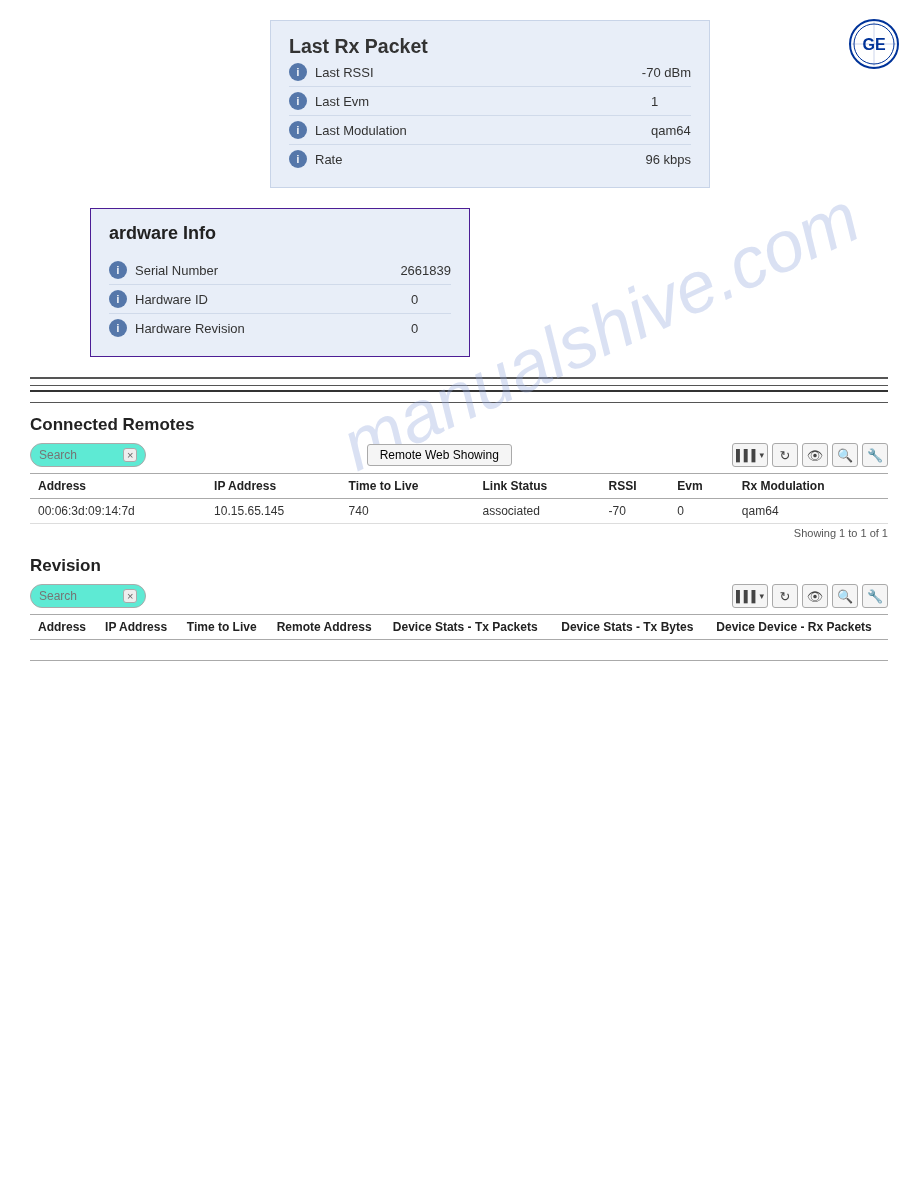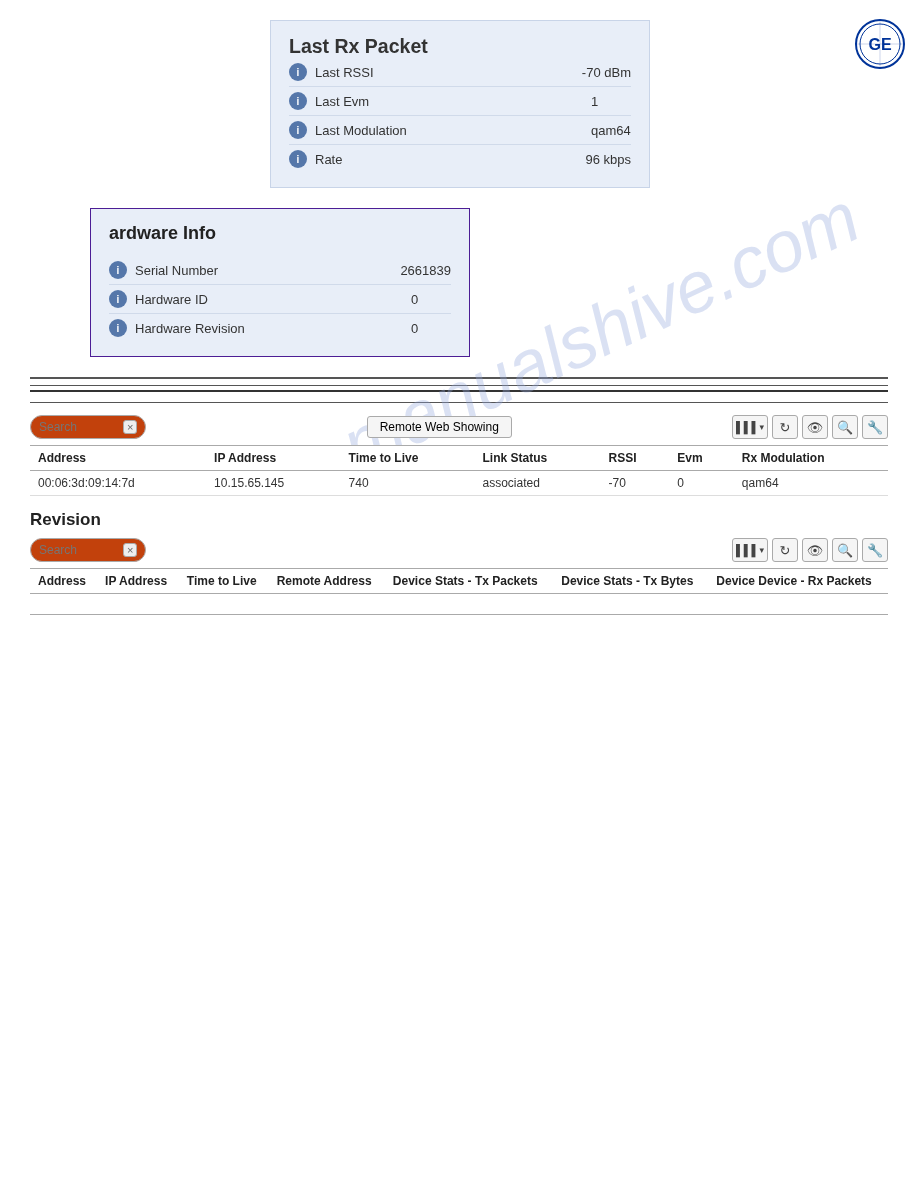--- a/index.html
+++ b/index.html
@@ -17,21 +17,21 @@
       width: 918px;
       min-height: 1188px;
       padding: 20px 30px;
       position: relative;
     }
 
     
     .ge-logo {
       position: absolute;
       top: 18px;
-      right: 12px;
+      right: 18px;
       width: 52px;
       height: 52px;
     }
 
     
     .watermark {
       position: absolute;
       top: 290px;
       left: 320px;
       font-size: 72px;
@@ -120,21 +120,21 @@
       margin-bottom: 6px;
       gap: 6px;
     }
 
     .search-box {
       display: flex;
       align-items: center;
       border: 1px solid #aaa;
       border-radius: 12px;
       padding: 2px 8px;
-      background: #c2410c;
+      background: #5eead4;
       font-size: 12px;
       height: 24px;
       justify-content: space-between;
     }
 
     .search-box input {
       border: none;
       outline: none;
       font-size: 12px;
       background: transparent;
@@ -247,21 +247,21 @@
       padding-left: 240px;
       margin-bottom: 20px;
       position: relative;
       z-index: 1;
     }
 
     .rx-packet-box {
       background: #e8eef8;
       border: 1px solid #c8d4e8;
       padding: 14px 18px;
-      width: 380px;
+      width: 440px;
     }
 
     .bottom-footer-line {
       border-top: 1px solid #aaa;
       margin-top: 20px;
     }
   </style>
 </head>
 <body>
 
@@ -328,20 +328,21 @@
       </div>
     </div>
   </div>
 
   <hr class="divider">
   <hr class="divider-thin">
   <hr class="divider-thick">
   <hr class="divider-thin">
 
   <div class="section-container">
+    <div class="section-title">Connected Remotes</div>
 
     <div class="toolbar-row">
       <div class="search-box">
         <input type="text" placeholder="Search" style="">
         <span class="search-clear">×</span>
       </div>
       <div class="toolbar-spacer"></div>
       <button class="btn-remote-web">Remote Web Showing</button>
       <div class="toolbar-spacer"></div>
       <div class="toolbar-icons">
@@ -373,20 +374,21 @@
           <td>00:06:3d:09:14:7d</td>
           <td>10.15.65.145</td>
           <td>740</td>
           <td>associated</td>
           <td>-70</td>
           <td>0</td>
           <td>qam64</td>
         </tr>
       </tbody>
     </table>
+    <div class="table-footer">Showing 1 to 1 of 1</div>
 
     <div style="margin-top: 14px;">
       <div class="section-title">Revision</div>
 
       <div class="toolbar-row">
         <div class="search-box">
           <input type="text" placeholder="Search" style="">
           <span class="search-clear">×</span>
         </div>
         <div class="toolbar-spacer"></div>

